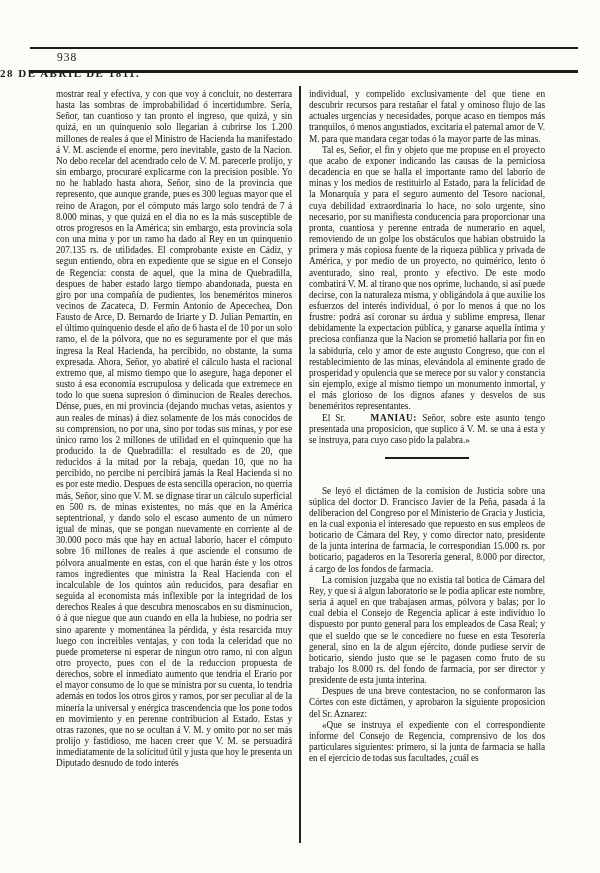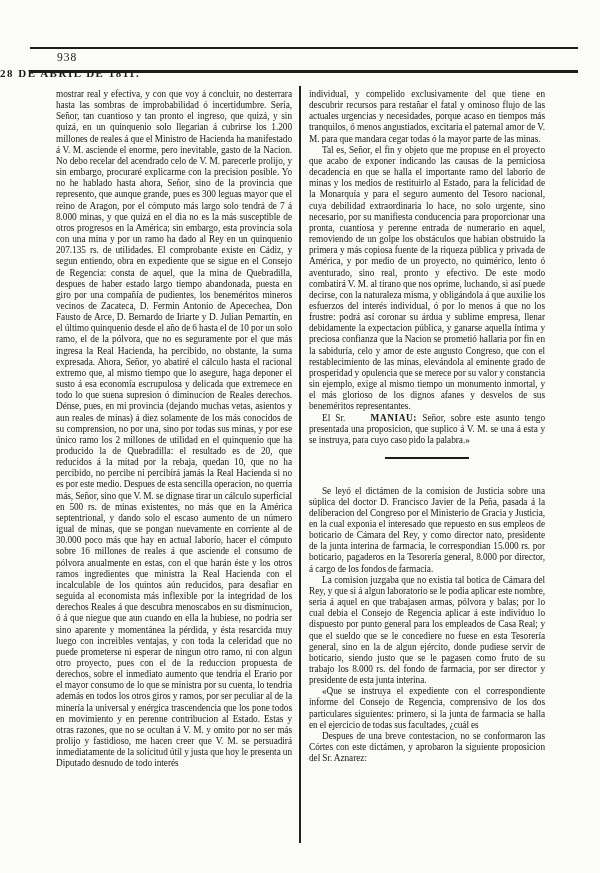--- a/index.html
+++ b/index.html
@@ -68,18 +68,18 @@
     <div class="col">
         <p class="para"><span>mostrar real y efectiva, y con que voy á concluir, no desterrara hasta las sombras de improbabilidad ó incertidumbre. Sería, Señor, tan cuantioso y tan pronto el ingreso, que quizá, y sin quizá, en un quinquenio solo llegarian á cubrirse los 1.200 millones de reales á que el Ministro de Hacienda ha manifestado á V. M. asciende el enorme, pero inevitable, gasto de la Nacion. No debo recelar del acendrado celo de V. M. parecerle prolijo, y sin embargo, procuraré explicarme con la precision posible. Yo no he hablado hasta ahora, Señor, sino de la provincia que represento, que aunque grande, pues es 300 leguas mayor que el reino de Aragon, por el cómputo más largo solo tendrá de 7 á 8.000 minas, y que quizá en el dia no es la más susceptible de otros progresos en la América; sin embargo, esta provincia sola con una mina y por un ramo ha dado al Rey en un quinquenio 207.135 rs. de utilidades. El comprobante existe en Cádiz, y segun entiendo, obra en expediente que se sigue en el Consejo de Regencia: consta de aquel, que la mina de Quebradilla, despues de haber estado largo tiempo abandonada, puesta en giro por una compañía de pudientes, los beneméritos mineros vecinos de Zacateca, D. Fermin Antonio de Apecechea, Don Fausto de Arce, D. Bernardo de Iriarte y D. Julian Pemartin, en el último quinquenio desde el año de 6 hasta el de 10 por un solo ramo, el de la pólvora, que no es seguramente por el que más ingresa la Real Hacienda, ha percibido, no obstante, la suma expresada. Ahora, Señor, yo abatiré el cálculo hasta el racional extremo que, al mismo tiempo que lo asegure, haga deponer el susto á esa economía escrupulosa y delicada que extremece en todo lo que suena supresion ó diminucion de Reales derechos. Dénse, pues, en mi provincia (dejando muchas vetas, asientos y aun reales de minas) á diez solamente de los más conocidos de su comprension, no por una, sino por todas sus minas, y por ese único ramo los 2 millones de utilidad en el quinquenio que ha producido la de Quebradilla: el resultado es de 20, que reducidos á la mitad por la rebaja, quedan 10, que no ha percibido, no percibe ni percibirá jamás la Real Hacienda si no es por este medio. Despues de esta sencilla operacion, no querria más, Señor, sino que V. M. se dignase tirar un cálculo superficial en 500 rs. de minas existentes, no más que en la América septentrional, y dando solo el escaso aumento de un número igual de minas, que se pongan nuevamente en corriente al de 30.000 poco más que hay en actual laborío, hacer el cómputo sobre 16 millones de reales á que asciende el consumo de pólvora anualmente en estas, con el que harán éste y los otros ramos ingredientes que ministra la Real Hacienda con el incalculable de los quintos aún reducidos, para desafiar en seguida al economista más inflexible por la integridad de los derechos Reales á que descubra menoscabos en su disminucion, ó á que niegue que aun cuando en ella la hubiese, no podria ser sino aparente y momentánea la pérdida, y ésta resarcida muy luego con increibles ventajas, y con toda la celeridad que no puede prometerse ni esperar de ningun otro ramo, ni con algun otro proyecto, pues con el de la reduccion propuesta de derechos, sobre el inmediato aumento que tendria el Erario por el mayor consumo de lo que se ministra por su cuenta, lo tendria además en todos los otros giros y ramos, por ser peculiar al de la minería la universal y enérgica trascendencia que los pone todos en movimiento y en perenne contribucion al Estado. Estas y otras razones, que no se ocultan á V. M. y omito por no ser más prolijo y fastidioso, me hacen creer que V. M. se persuadirá inmediatamente de la solicitud útil y justa que hoy le presenta un Diputado desnudo de todo interés</span></p>
       </div>
     <div class="col">
         <p class="para"><span>individual, y compelido exclusivamente del que tiene en descubrir recursos para restañar el fatal y ominoso flujo de las actuales urgencias y necesidades, porque acaso en tiempos más tranquilos, ó menos angustiados, excitaria el paternal amor de V. M. para que mandara cegar todas ó la mayor parte de las minas.</span></p>
         <p class="para indent"><span>Tal es, Señor, el fin y objeto que me propuse en el proyecto que acabo de exponer indicando las causas de la perniciosa decadencia en que se halla el importante ramo del laborío de minas y los medios de restituirlo al Estado, para la felicidad de la Monarquía y para el seguro aumento del Tesoro nacional, cuya debilidad extraordinaria lo hace, no solo urgente, sino necesario, por su manifiesta conducencia para proporcionar una pronta, cuantiosa y perenne entrada de numerario en aquel, removiendo de un golpe los obstáculos que habian obstruido la primera y más copiosa fuente de la riqueza pública y privada de América, y por medio de un proyecto, no quimérico, lento ó aventurado, sino real, pronto y efectivo. De este modo combatirá V. M. al tirano que nos oprime, luchando, si así puede decirse, con la naturaleza misma, y obligándola á que auxilie los esfuerzos del interés individual, ó por lo menos á que no los frustre: podrá así coronar su árdua y sublime empresa, llenar debidamente la expectacion pública, y ganarse aquella íntima y preciosa confianza que la Nacion se prometió hallaria por fin en la sabiduría, celo y amor de este augusto Congreso, que con el restablecimiento de las minas, elevándola al eminente grado de prosperidad y opulencia que se merece por su valor y constancia sin ejemplo, exige al mismo tiempo un monumento inmortal, y el más glorioso de los dignos afanes y desvelos de sus beneméritos representantes.</span></p>
         <p class="para indent"><span>El Sr. </span><b>MANIAU:</b><span> Señor, sobre este asunto tengo presentada una proposicion, que suplico á V. M. se una á esta y se instruya, para cuyo caso pido la palabra.»</span></p>
         <div class="section-rule"></div>
         <p class="para indent"><span>Se leyó el dictámen de la comision de Justicia sobre una súplica del doctor D. Francisco Javier de la Peña, pasada á la deliberacion del Congreso por el Ministerio de Gracia y Justicia, en la cual exponia el interesado que repuesto en sus empleos de boticario de Cámara del Rey, y como director nato, presidente de la junta interina de farmacia, le correspondian 15.000 rs. por boticario, pagaderos en la Tesorería general, 8.000 por director, á cargo de los fondos de farmacia.</span></p>
         <p class="para indent"><span>La comision juzgaba que no existia tal botica de Cámara del Rey, y que si á algun laboratorio se le podia aplicar este nombre, seria á aquel en que trabajasen armas, pólvora y balas; por lo cual debia el Consejo de Regencia aplicar á este individuo lo dispuesto por punto general para los empleados de Casa Real; y que el sueldo que se le concediere no fuese en esta Tesorería general, sino en la de algun ejército, donde pudiese servir de boticario, siendo justo que se le pagasen como fruto de su trabajo los 8.000 rs. del fondo de farmacia, por ser director y presidente de esta junta interina.</span></p>
+        <p class="para indent"><span>Despues de una breve contestacion, no se conformaron las Córtes con este dictámen, y aprobaron la siguiente proposicion del Sr. Aznarez:</span></p>
         <p class="para indent"><span>«Que se instruya el expediente con el correspondiente informe del Consejo de Regencia, comprensivo de los dos particulares siguientes: primero, si la junta de farmacia se halla en el ejercicio de todas sus facultades, ¿cuál es</span></p>
-        <p class="para indent"><span>Despues de una breve contestacion, no se conformaron las Córtes con este dictámen, y aprobaron la siguiente proposicion del Sr. Aznarez:</span></p>
       </div>
   </div>
 
 </div>
 
 </body></html>

